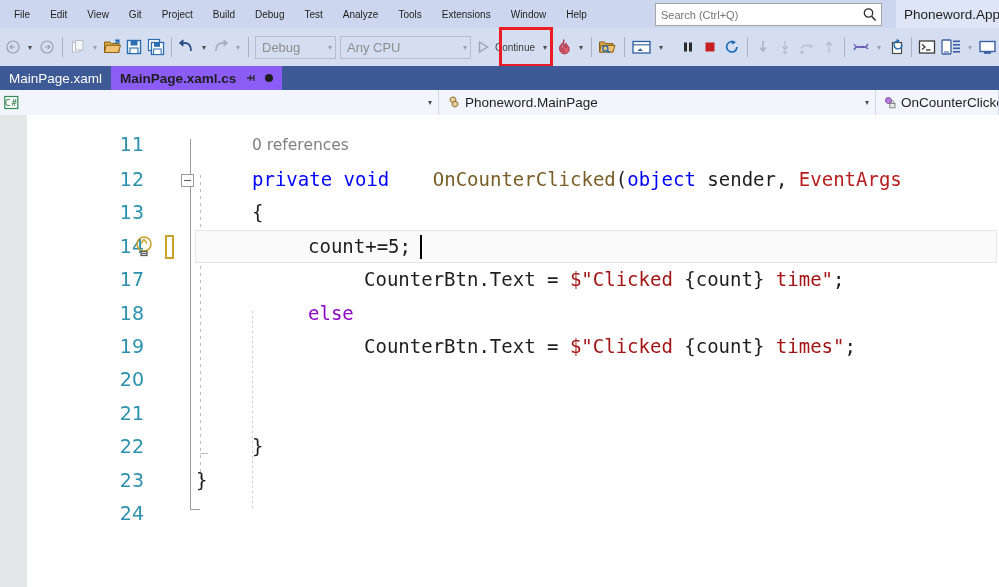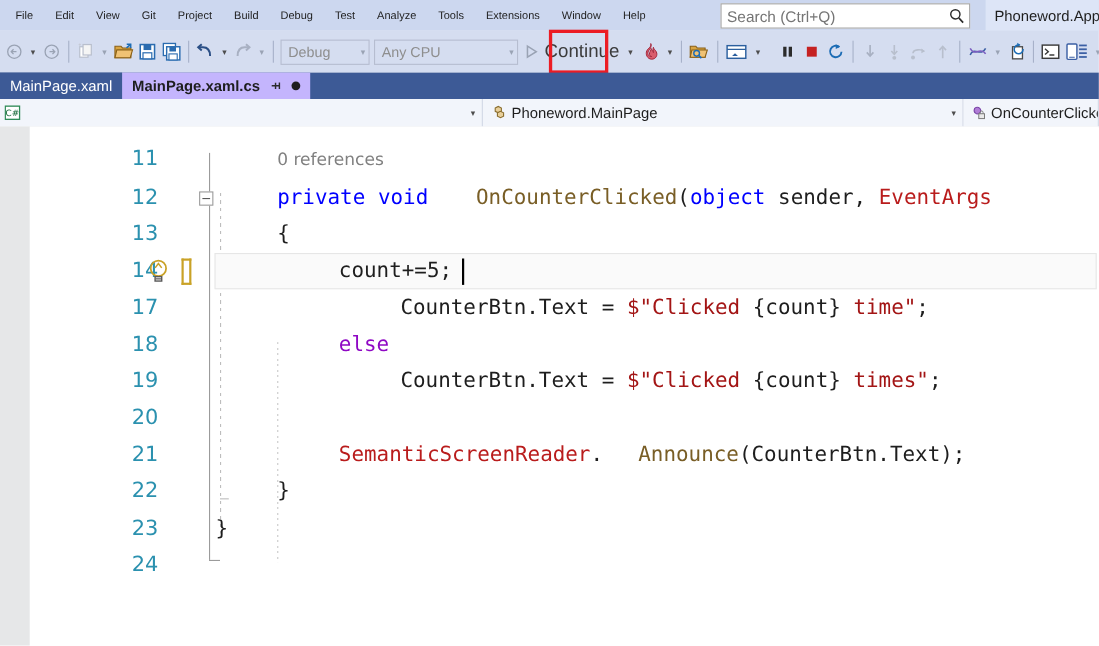--- a/index.html
+++ b/index.html
@@ -20,21 +20,21 @@
   .menu-item{
     padding:3px 9px;margin:0 1px;font-size:10px;color:#1e1e1e;
     line-height:17px;cursor:default;white-space:nowrap;
   }
   .search-wrap{
     position:absolute;left:655px;top:3px;width:225px;height:21px;
     background:#ffffff;border:1px solid #a5a5a5;display:flex;align-items:center;
   }
   .search-input{
     border:0;outline:0;background:transparent;flex:1;height:19px;
-    font-family:"Liberation Sans", sans-serif;font-size:14px;color:#6d6d6d;
+    font-family:"Liberation Sans", sans-serif;font-size:11px;color:#6d6d6d;
     padding:0 4px 0 5px;
   }
   .search-icon{width:18px;height:18px;margin-right:2px;flex:0 0 auto;}
   .app-name{
     position:absolute;left:896px;top:0;height:28px;display:flex;align-items:center;
     padding:0 8px;font-size:13.5px;color:#1e1e1e;background:#dde5f7;
   }
 
   
   .toolbar{
@@ -52,37 +52,37 @@
   .tb-arrow.dim{color:#9aa3b4;}
   .tb-sep{width:1px;height:20px;background:#a7b1c9;margin:0 4px;flex:0 0 auto;}
   .tb-combo{
     height:21px;min-width:70px;border:1px solid #b6bdd0;background:#d5ddf0;
     display:flex;align-items:center;justify-content:space-between;
     padding:0 3px 0 6px;margin:0 2px;color:#8e8e8e;font-size:13px;flex:0 0 auto;
   }
   .tb-combo .cv{white-space:nowrap;}
   .tb-combo .ca{font-size:8px;color:#9aa3b4;padding-left:10px;}
   .tb-run{display:flex;align-items:center;padding:0 2px;flex:0 0 auto;}
-  .tb-run .txt{font-size:17px;color:#3b3b3b;padding:0 2px 0 4px;white-space:nowrap;}
+  .tb-run .txt{font-size:10px;color:#3b3b3b;padding:0 2px 0 4px;white-space:nowrap;}
   .hotreload-box{
     position:absolute;left:499px;top:27px;width:54px;height:40px;
     border:3px solid #ec1c24;box-sizing:border-box;pointer-events:none;
   }
 
   
   .tabstrip{
     position:absolute;left:0;top:66px;width:999px;height:24px;
     background:#3d5a96;display:flex;align-items:flex-end;
   }
   .tab{
     height:24px;display:flex;align-items:center;padding:0 9px;
     font-size:13.5px;white-space:nowrap;
   }
   .tab.inactive{background:#3d5a96;color:#ffffff;}
-  .tab.active{background:#c4b5fd;color:#1e1e1e;font-weight:bold;}
+  .tab.active{background:#8b5cf6;color:#1e1e1e;font-weight:bold;}
   .tab .pin{margin-left:9px;display:inline-flex;}
   .tab .dot{
     margin-left:8px;width:8px;height:8px;border-radius:50%;background:#1e1e1e;
     display:inline-block;
   }
 
   
   .navbar{
     position:absolute;left:0;top:90px;width:999px;height:25px;
     background:#f6f6f9;display:flex;align-items:stretch;
@@ -519,21 +519,20 @@
         <div class="lineno">19</div>
         <div class="code" style="left:364px;">CounterBtn.Text = <span class="str">$"Clicked </span>{count}<span class="str"> times"</span>;</div>
       </div>
 
       <div class="row">
         <div class="lineno">20</div>
       </div>
 
       <div class="row">
         <div class="lineno">21</div>
-        <div class="code" style="left:308px;"><span class="typ">SemanticScreenReader</span>.<span class="mth">Announce</span>(CounterBtn.Text);</div>
       </div>
 
       <div class="row">
         <div class="lineno">22</div>
         <div class="code" style="left:252px;">}</div>
       </div>
 
       <div class="row">
         <div class="lineno">23</div>
         <div class="code" style="left:196px;">}</div>

